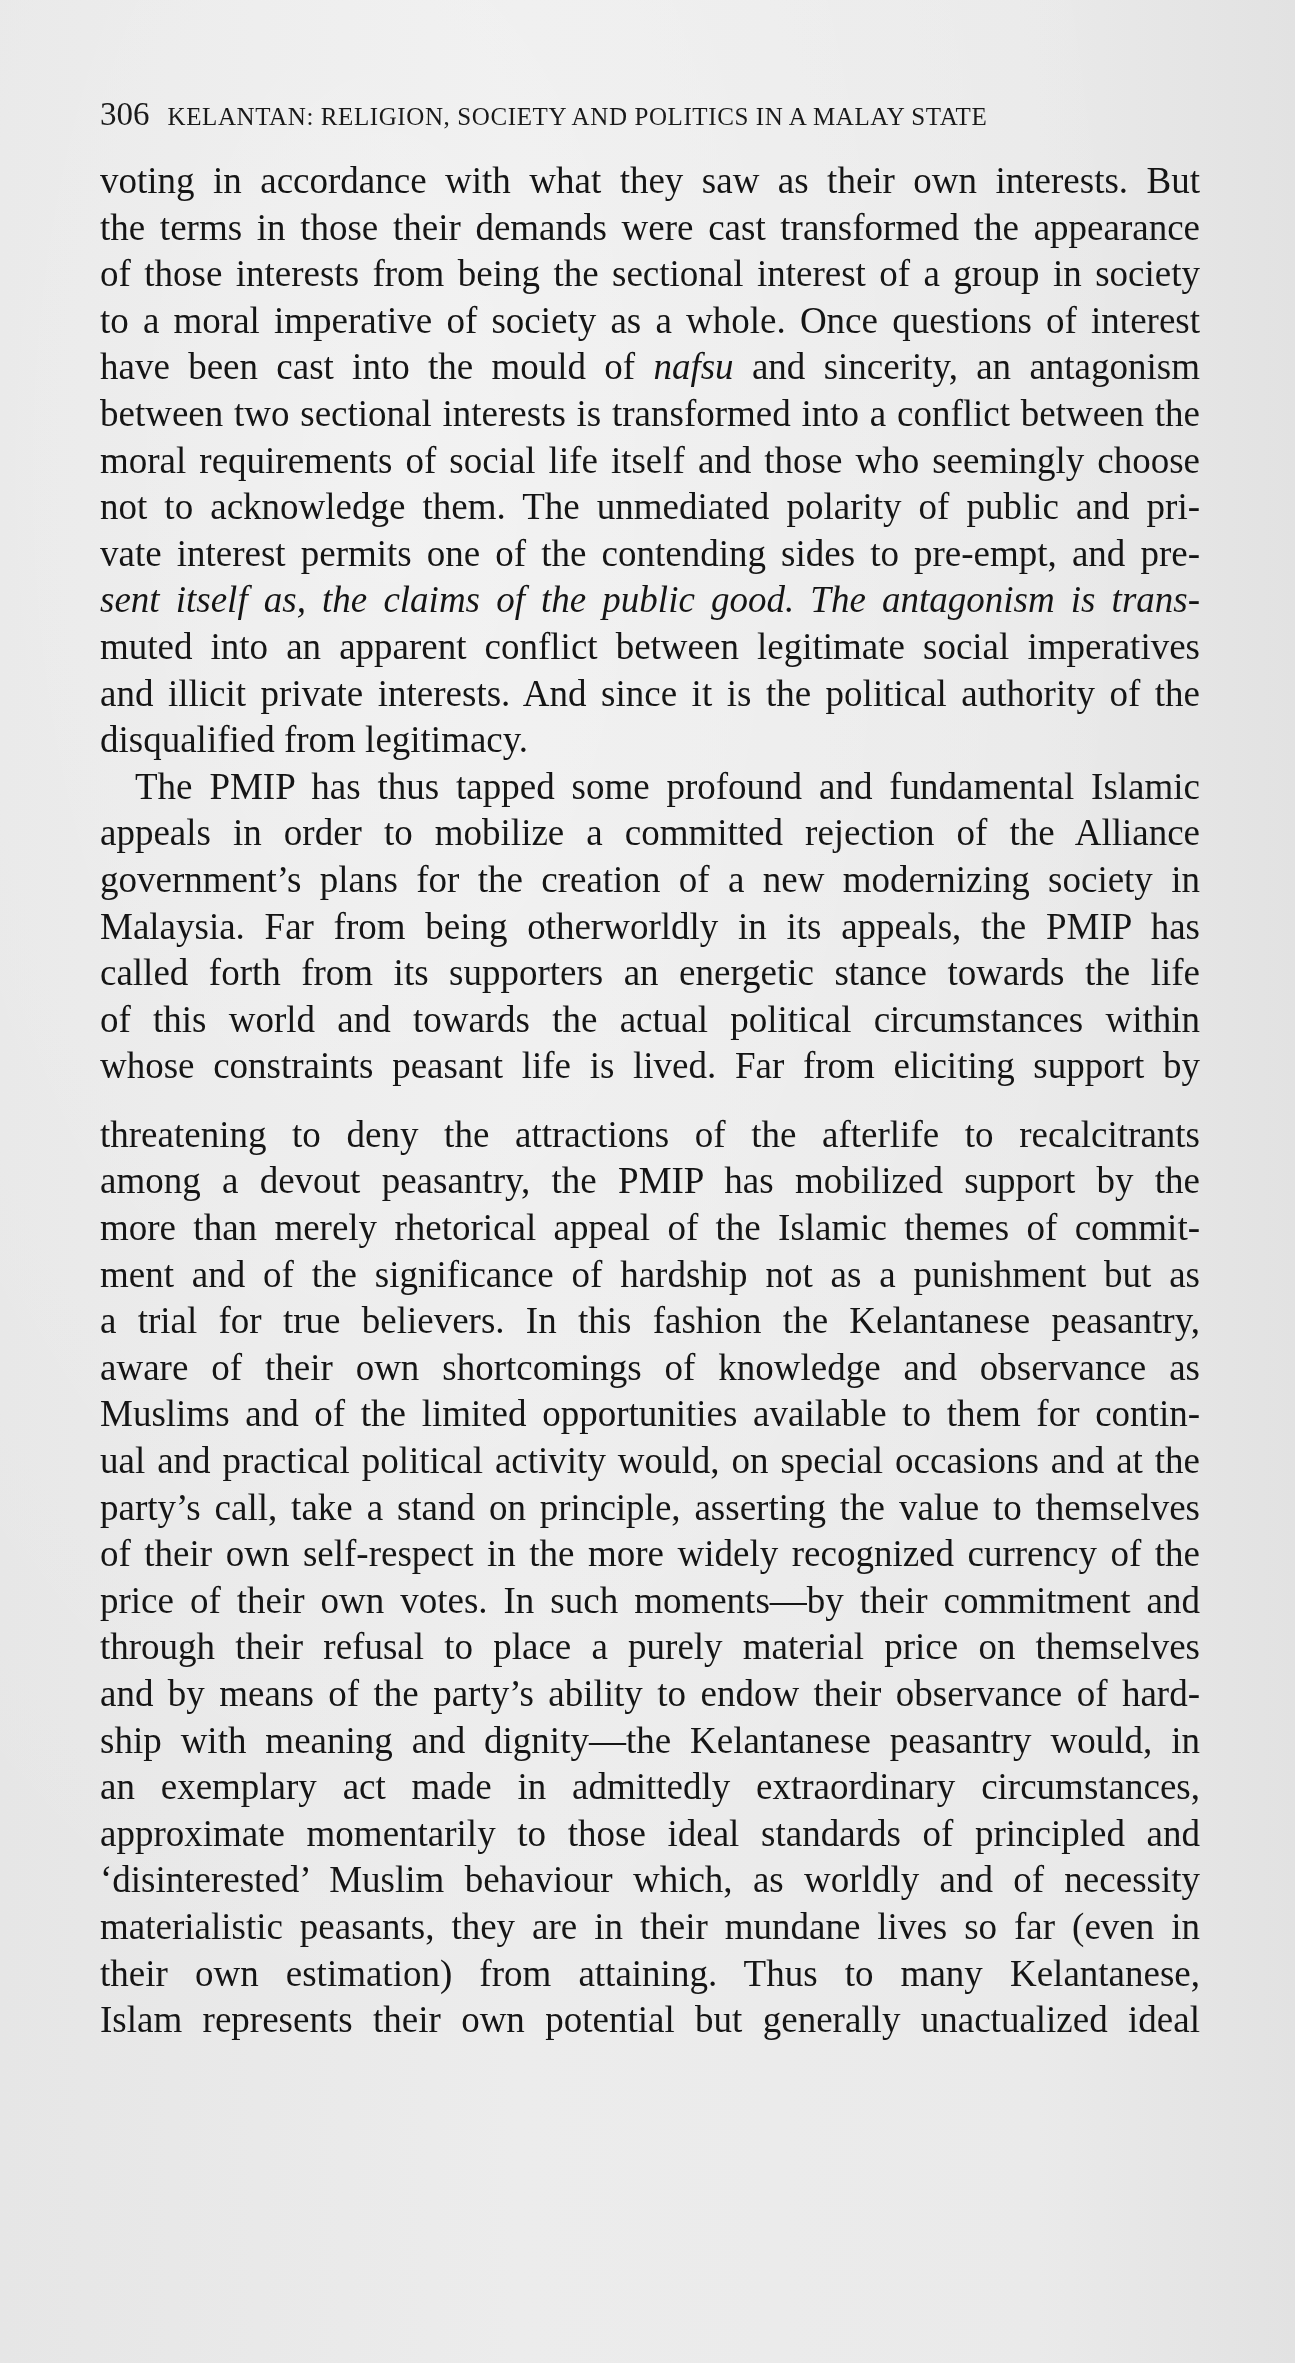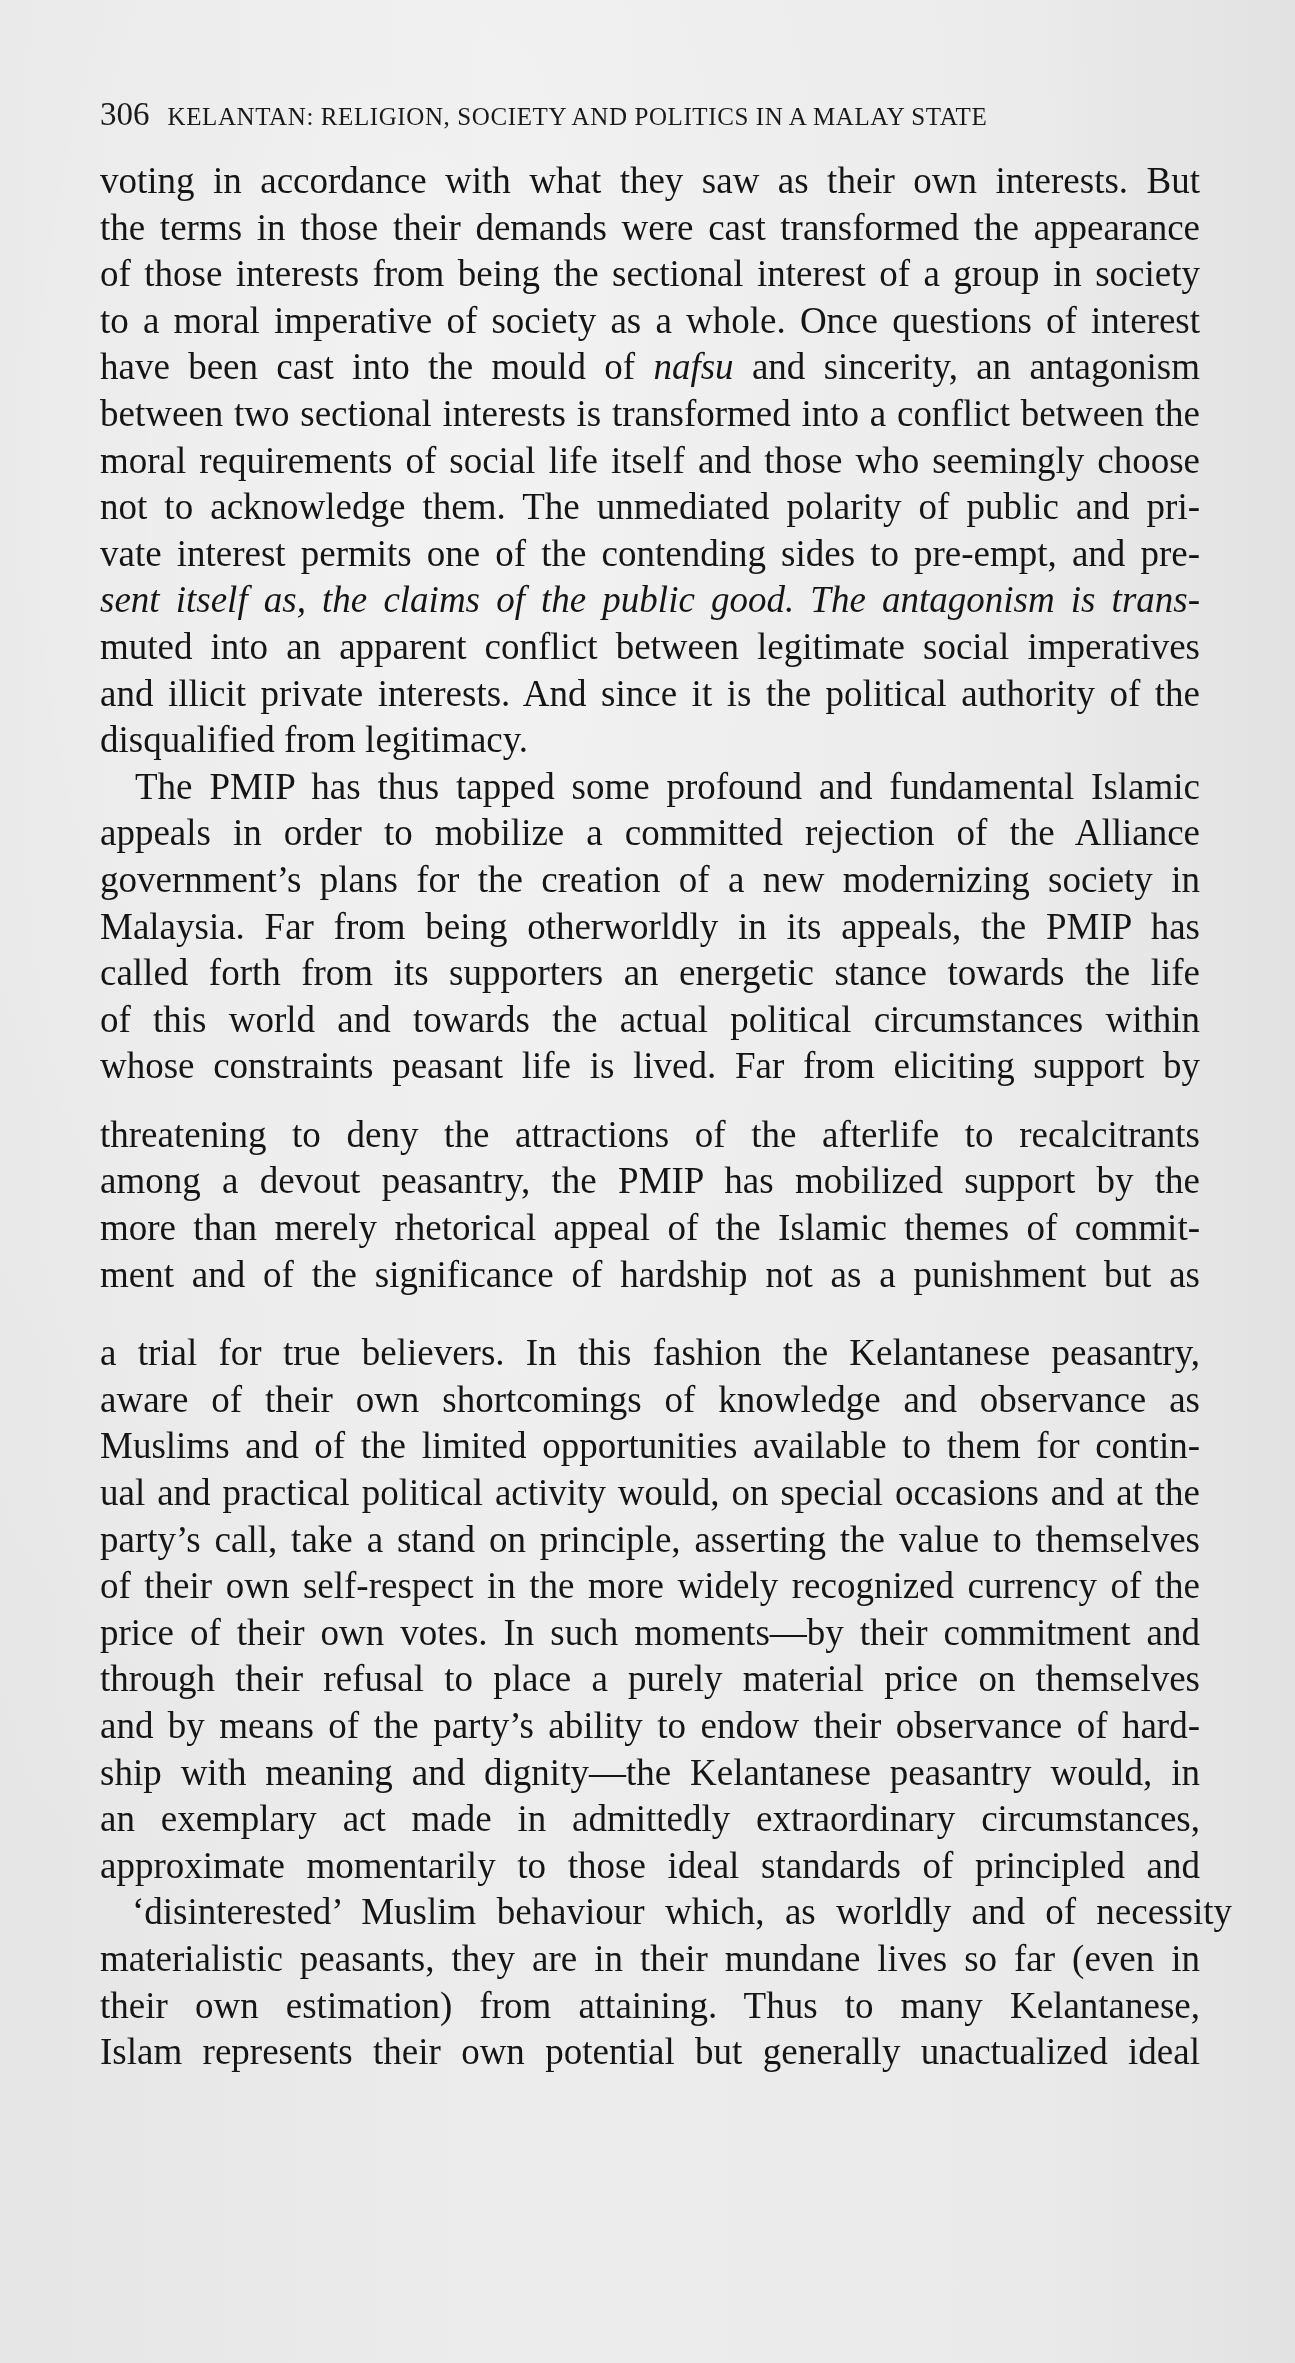--- a/index.html
+++ b/index.html
@@ -105,32 +105,32 @@
         <div class="line" style="width: 1100px;">appeals in order to mobilize a committed rejection of the Alliance</div>
         <div class="line" style="width: 1100px;">government’s plans for the creation of a new modernizing society in</div>
         <div class="line" style="width: 1100px;">Malaysia. Far from being otherworldly in its appeals, the PMIP has</div>
         <div class="line" style="width: 1100px;">called forth from its supporters an energetic stance towards the life</div>
         <div class="line" style="width: 1100px;">of this world and towards the actual political circumstances within</div>
         <div class="line" style="width: 1100px;">whose constraints peasant life is lived. Far from eliciting support by</div>
         <div class="line" style="width: 1100px; margin-top: 22px;">threatening to deny the attractions of the afterlife to recalcitrants</div>
         <div class="line" style="width: 1100px;">among a devout peasantry, the PMIP has mobilized support by the</div>
         <div class="line" style="width: 1100px;">more than merely rhetorical appeal of the Islamic themes of commit-</div>
         <div class="line" style="width: 1100px;">ment and of the significance of hardship not as a punishment but as</div>
-        <div class="line" style="width: 1100px; margin-top: 32px;">a trial for true believers. In this fashion the Kelantanese peasantry,</div>
+        <div class="line" style="width: 1100px;">a trial for true believers. In this fashion the Kelantanese peasantry,</div>
         <div class="line" style="width: 1100px;">aware of their own shortcomings of knowledge and observance as</div>
         <div class="line" style="width: 1100px;">Muslims and of the limited opportunities available to them for contin-</div>
         <div class="line" style="width: 1100px;">ual and practical political activity would, on special occasions and at the</div>
         <div class="line" style="width: 1100px;">party’s call, take a stand on principle, asserting the value to themselves</div>
         <div class="line" style="width: 1100px;">of their own self-respect in the more widely recognized currency of the</div>
         <div class="line" style="width: 1100px;">price of their own votes. In such moments—by their commitment and</div>
         <div class="line" style="width: 1100px;">through their refusal to place a purely material price on themselves</div>
         <div class="line" style="width: 1100px;">and by means of the party’s ability to endow their observance of hard-</div>
         <div class="line" style="width: 1100px;">ship with meaning and dignity—the Kelantanese peasantry would, in</div>
         <div class="line" style="width: 1100px;">an exemplary act made in admittedly extraordinary circumstances,</div>
         <div class="line" style="width: 1100px;">approximate momentarily to those ideal standards of principled and</div>
-        <div class="line" style="width: 1100px; margin-left: 32px;">‘disinterested’ Muslim behaviour which, as worldly and of necessity</div>
+        <div class="line" style="width: 1100px;">‘disinterested’ Muslim behaviour which, as worldly and of necessity</div>
         <div class="line" style="width: 1100px;">materialistic peasants, they are in their mundane lives so far (even in</div>
         <div class="line" style="width: 1100px;">their own estimation) from attaining. Thus to many Kelantanese,</div>
         <div class="line" style="width: 1100px;">Islam represents their own potential but generally unactualized ideal</div>
       </div>
   </div>
 
 </div>
 
 </body></html>

